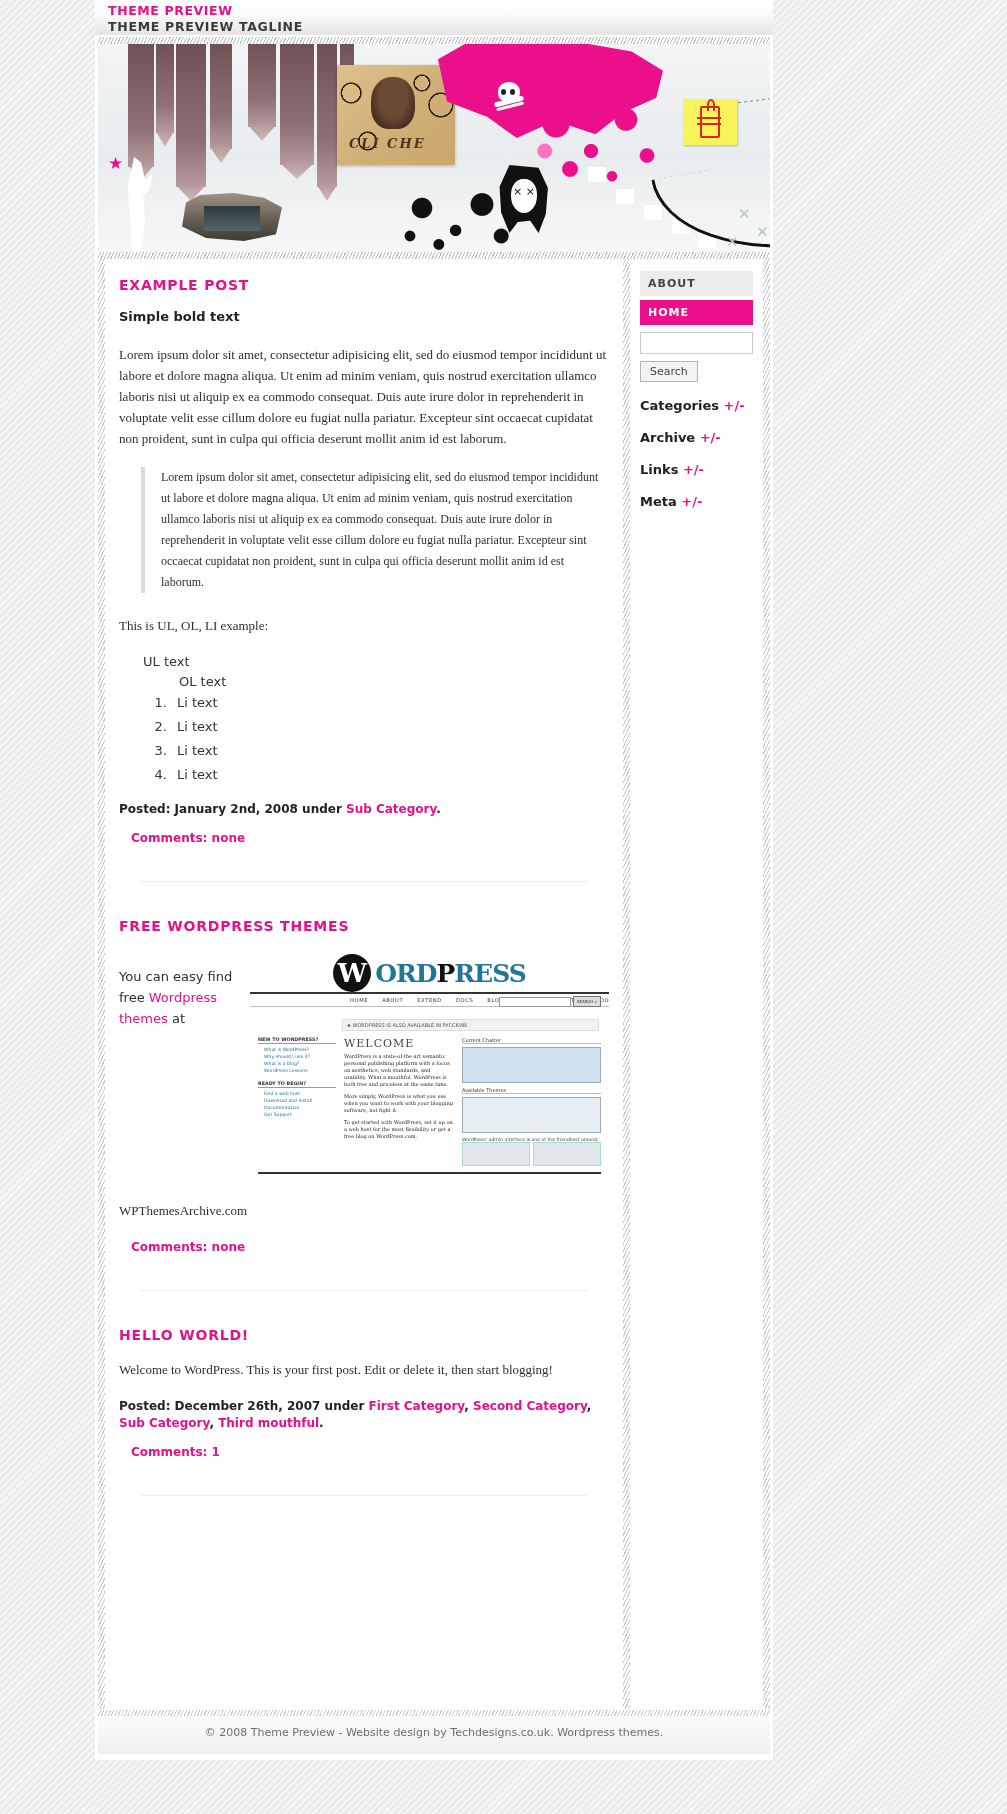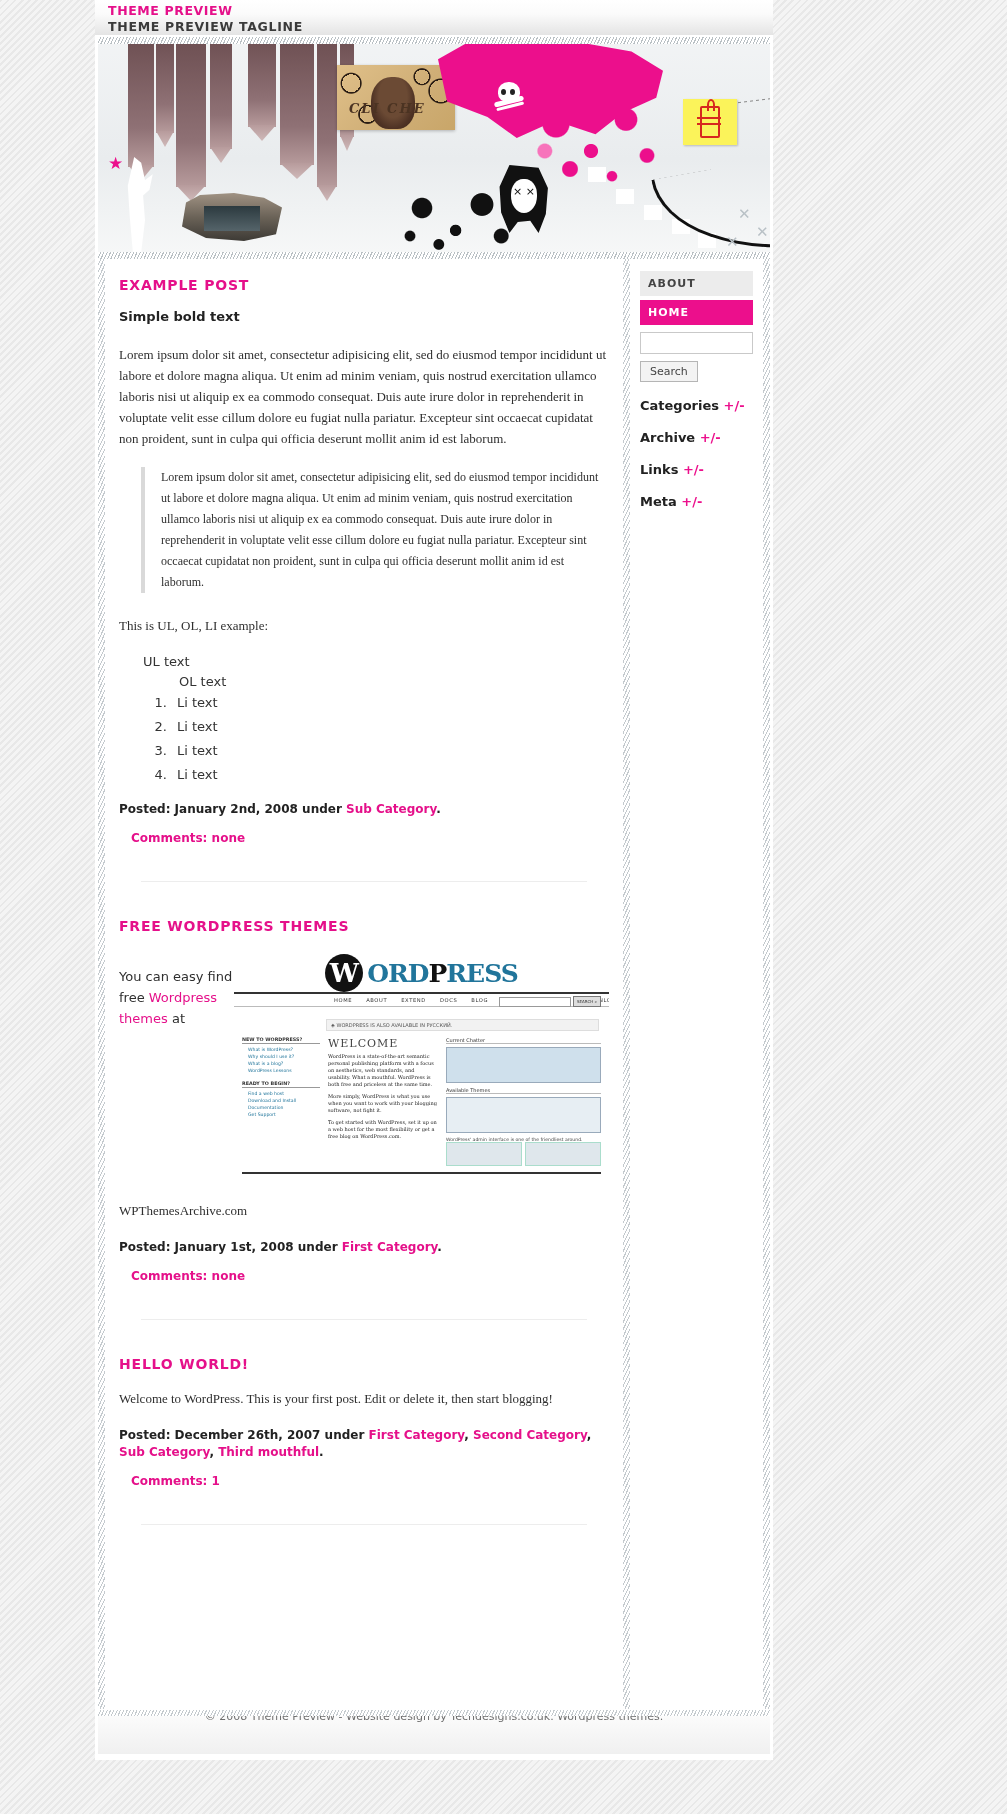--- a/index.html
+++ b/index.html
@@ -71,21 +71,21 @@
     position:absolute; left:430px; top:60px; width:140px; height:90px;
     background:radial-gradient(circle at 20% 30%,#ec0f8c 0 10%,transparent 11%),
                radial-gradient(circle at 45% 60%,#ec0f8c 0 7%,transparent 8%),
                radial-gradient(circle at 70% 25%,#ec0f8c 0 9%,transparent 10%),
                radial-gradient(circle at 30% 80%,#ec0f8c 0 6%,transparent 7%),
                radial-gradient(circle at 85% 65%,#ec0f8c 0 5%,transparent 6%),
                radial-gradient(circle at 60% 88%,#ec0f8c 0 4%,transparent 5%),
                radial-gradient(circle at 12% 60%,#f773bb 0 5%,transparent 6%);
   }
   .che-card{
-    position:absolute; left:239px; top:28px; width:118px; height:65px;
+    position:absolute; left:239px; top:28px; width:118px; height:100px;
     background:linear-gradient(135deg,#e0c089,#cfae76 60%,#c9a669);
     box-shadow:0 1px 3px rgba(0,0,0,.25);
     overflow:hidden;
   }
   .che-face{
     position:absolute;left:34px;top:12px;width:44px;height:52px;border-radius:46% 46% 40% 40%;
     background:radial-gradient(ellipse at 50% 38%,#6b4a34 0 45%,#4e3224 70%,#3a2419 100%);
   }
   .che-swirl{
     position:absolute;inset:0;
@@ -220,21 +220,21 @@
   }
   .post-meta a{color:#e5108a;text-decoration:none;}
   .comments{
     font-size:12px;font-weight:bold;color:#e5108a;line-height:17px;margin:12px;
   }
   .post-sep{
     height:1px;background:#ededed;margin:34px 22px 36px 22px;
   }
 
   
-  .wp-row{display:flex;gap:0;margin:0 0 10px 0;}
+  .wp-row{display:flex;gap:16px;margin:0 0 10px 0;}
   .wp-text{flex:0 0 115px;line-height:21px;color:#2f2f2f;padding-top:16px;}
   .wp-text a{color:#e5108a;text-decoration:none;}
   .wp-shot{
     flex:1;height:240px;background:#fff;position:relative;overflow:hidden;
     font-family:"DejaVu Serif",serif;
   }
   .wp-logo{display:flex;align-items:center;justify-content:center;gap:4px;padding-top:4px;}
   .wp-mark{
     width:38px;height:38px;border-radius:50%;background:#111;color:#fff;
     display:flex;align-items:center;justify-content:center;font-family:"DejaVu Serif",serif;
@@ -295,21 +295,21 @@
   .side-link{
     font-size:13px;font-weight:bold;color:#222;margin-bottom:17px;
   }
   .side-link .pm{color:#ec0f8c;font-weight:bold;}
 
   
   .footer{
     position:relative;margin:0 3px;
     height:44px;
     background:linear-gradient(to bottom,#fdfdfd,#f0f0f0);
-    display:flex;align-items:flex-start;justify-content:center;
+    display:flex;align-items:center;justify-content:center;
     border-top:1px solid #fff;
   }
   .footer .hatch{
     position:absolute;left:0;top:0;width:100%;height:6px;
     background:repeating-linear-gradient(115deg,#ffffff 0 2px,#c4cace 2px 3px);
   }
   .footer-text{font-size:11px;color:#6e6e6e;}
 </style>
 </head>
 <body>
@@ -459,21 +459,20 @@
                 <div class="wp-mini">
                   <div></div>
                   <div></div>
                 </div>
               </div>
             </div>
             <div class="wp-foot-line"></div>
           </div>
         </div>
         <p class="caption-line">WPThemesArchive.com</p>
-        <div class="post-meta"><span>Posted: January 1st, 2008 under </span><a href="#">First Category</a><span>.</span></div>
         <div class="comments">Comments: none</div>
       </div>
 
       <div class="post-sep"></div>
 
       <div class="post">
         <h2 class="post-title">HELLO WORLD!</h2>
         <p>Welcome to WordPress. This is your first post. Edit or delete it, then start blogging!</p>
         <div class="post-meta"><span>Posted: December 26th, 2007 under </span><a href="#">First Category</a>, <a href="#">Second Category</a>, <a href="#">Sub Category</a>, <a href="#">Third mouthful</a><span>.</span></div>
         <div class="comments">Comments: 1</div>

